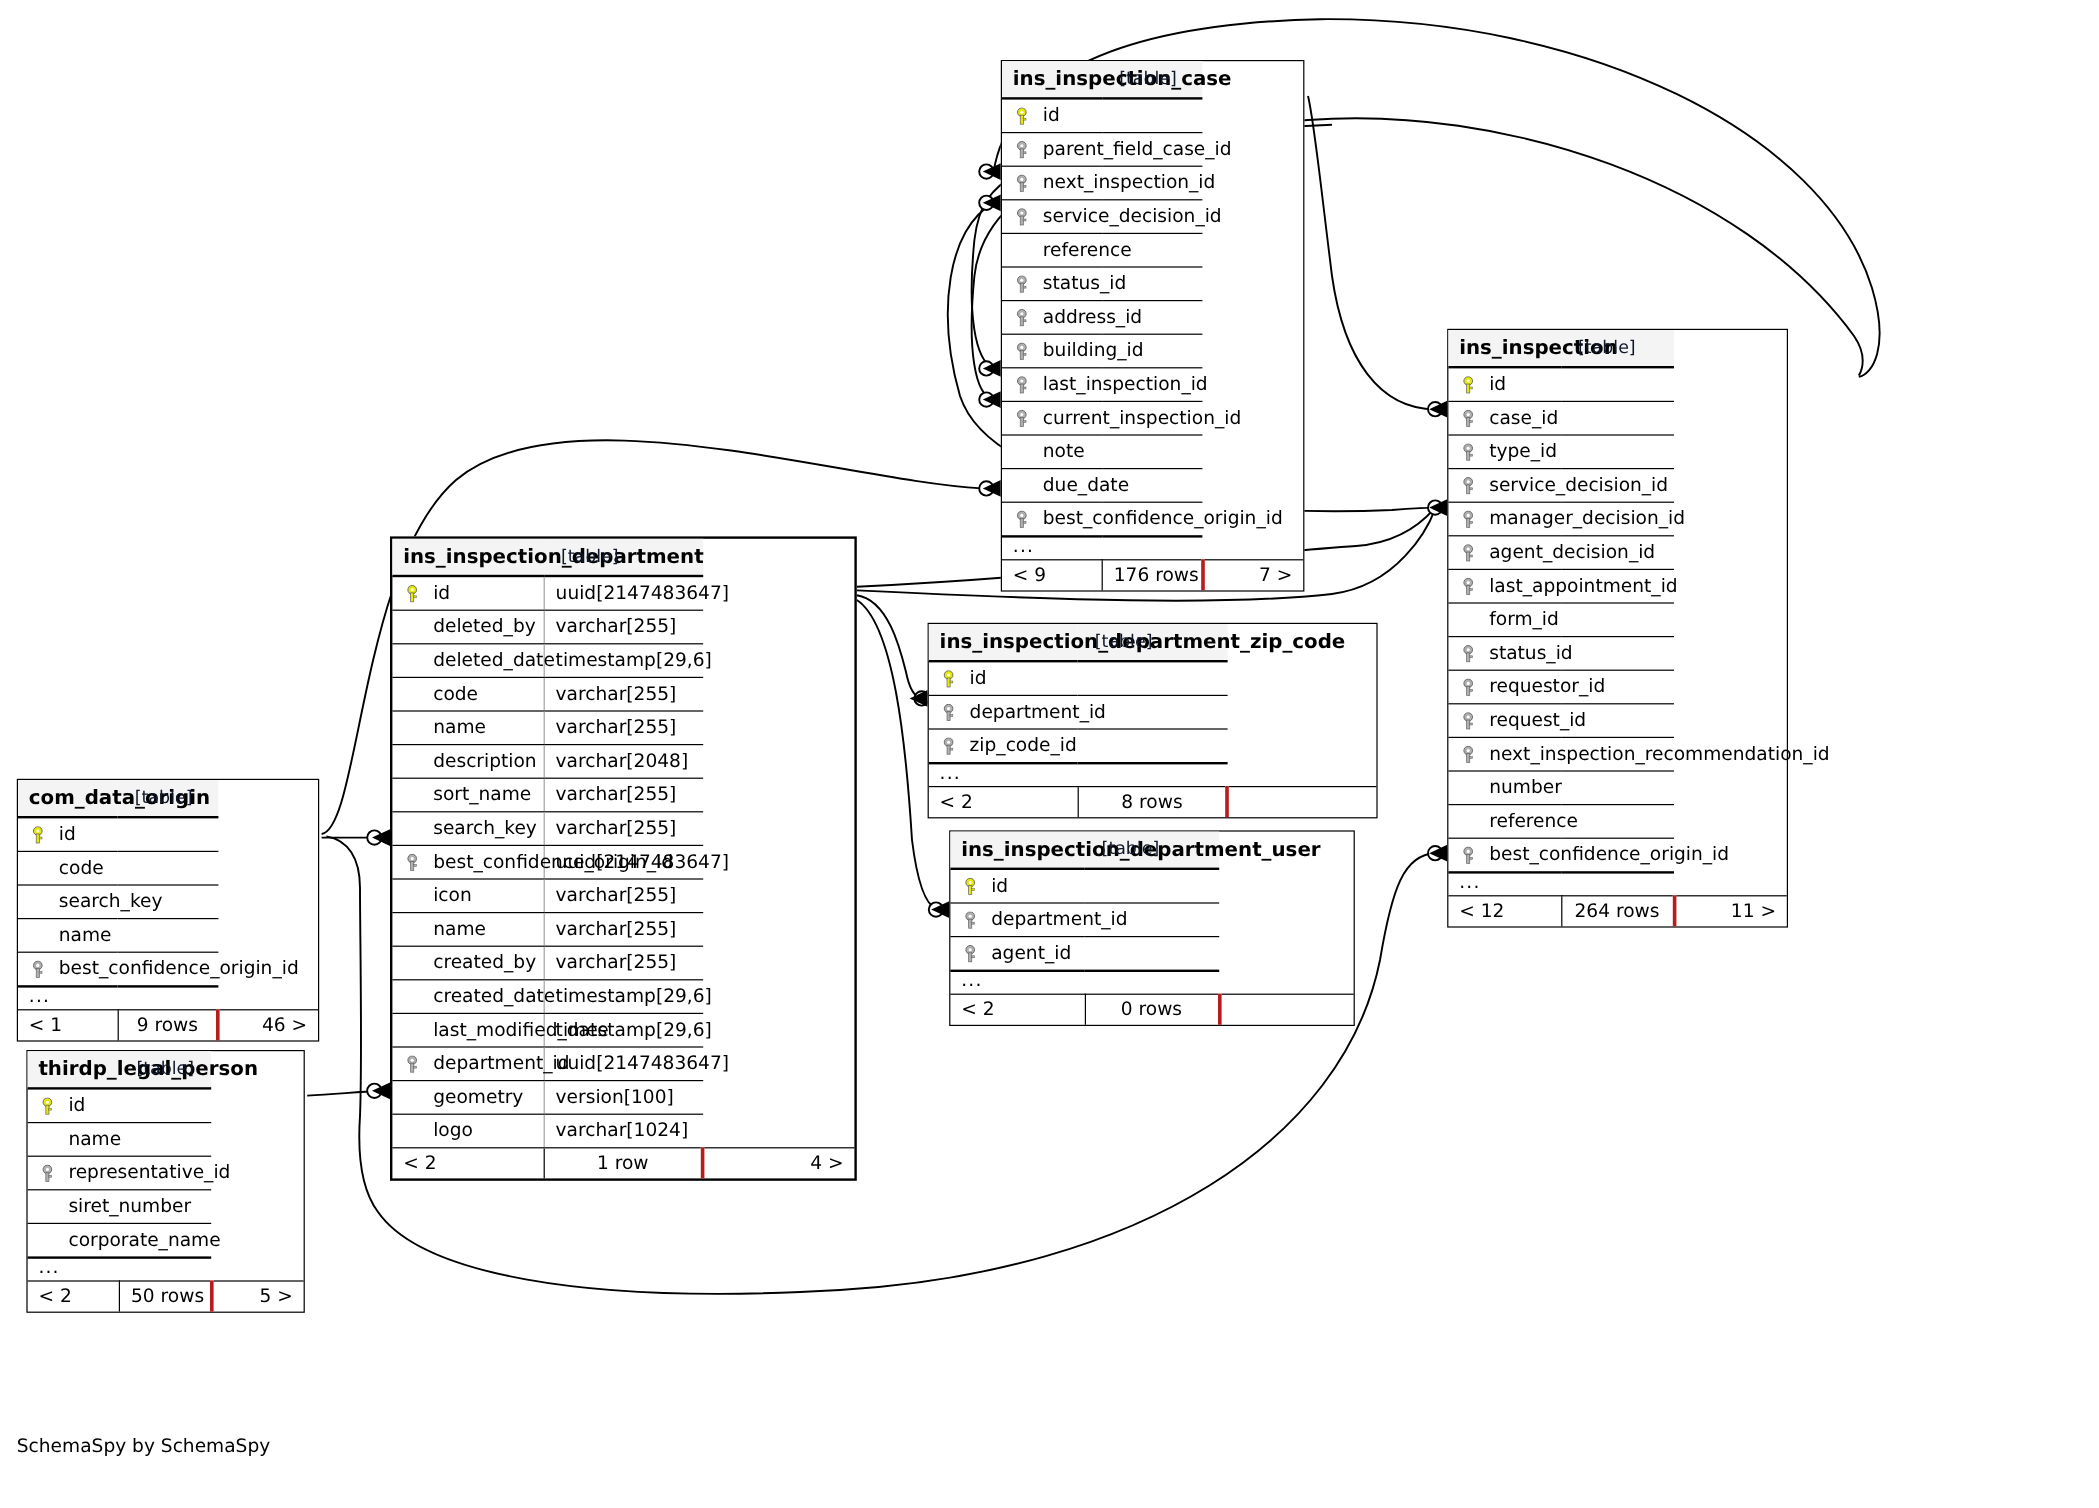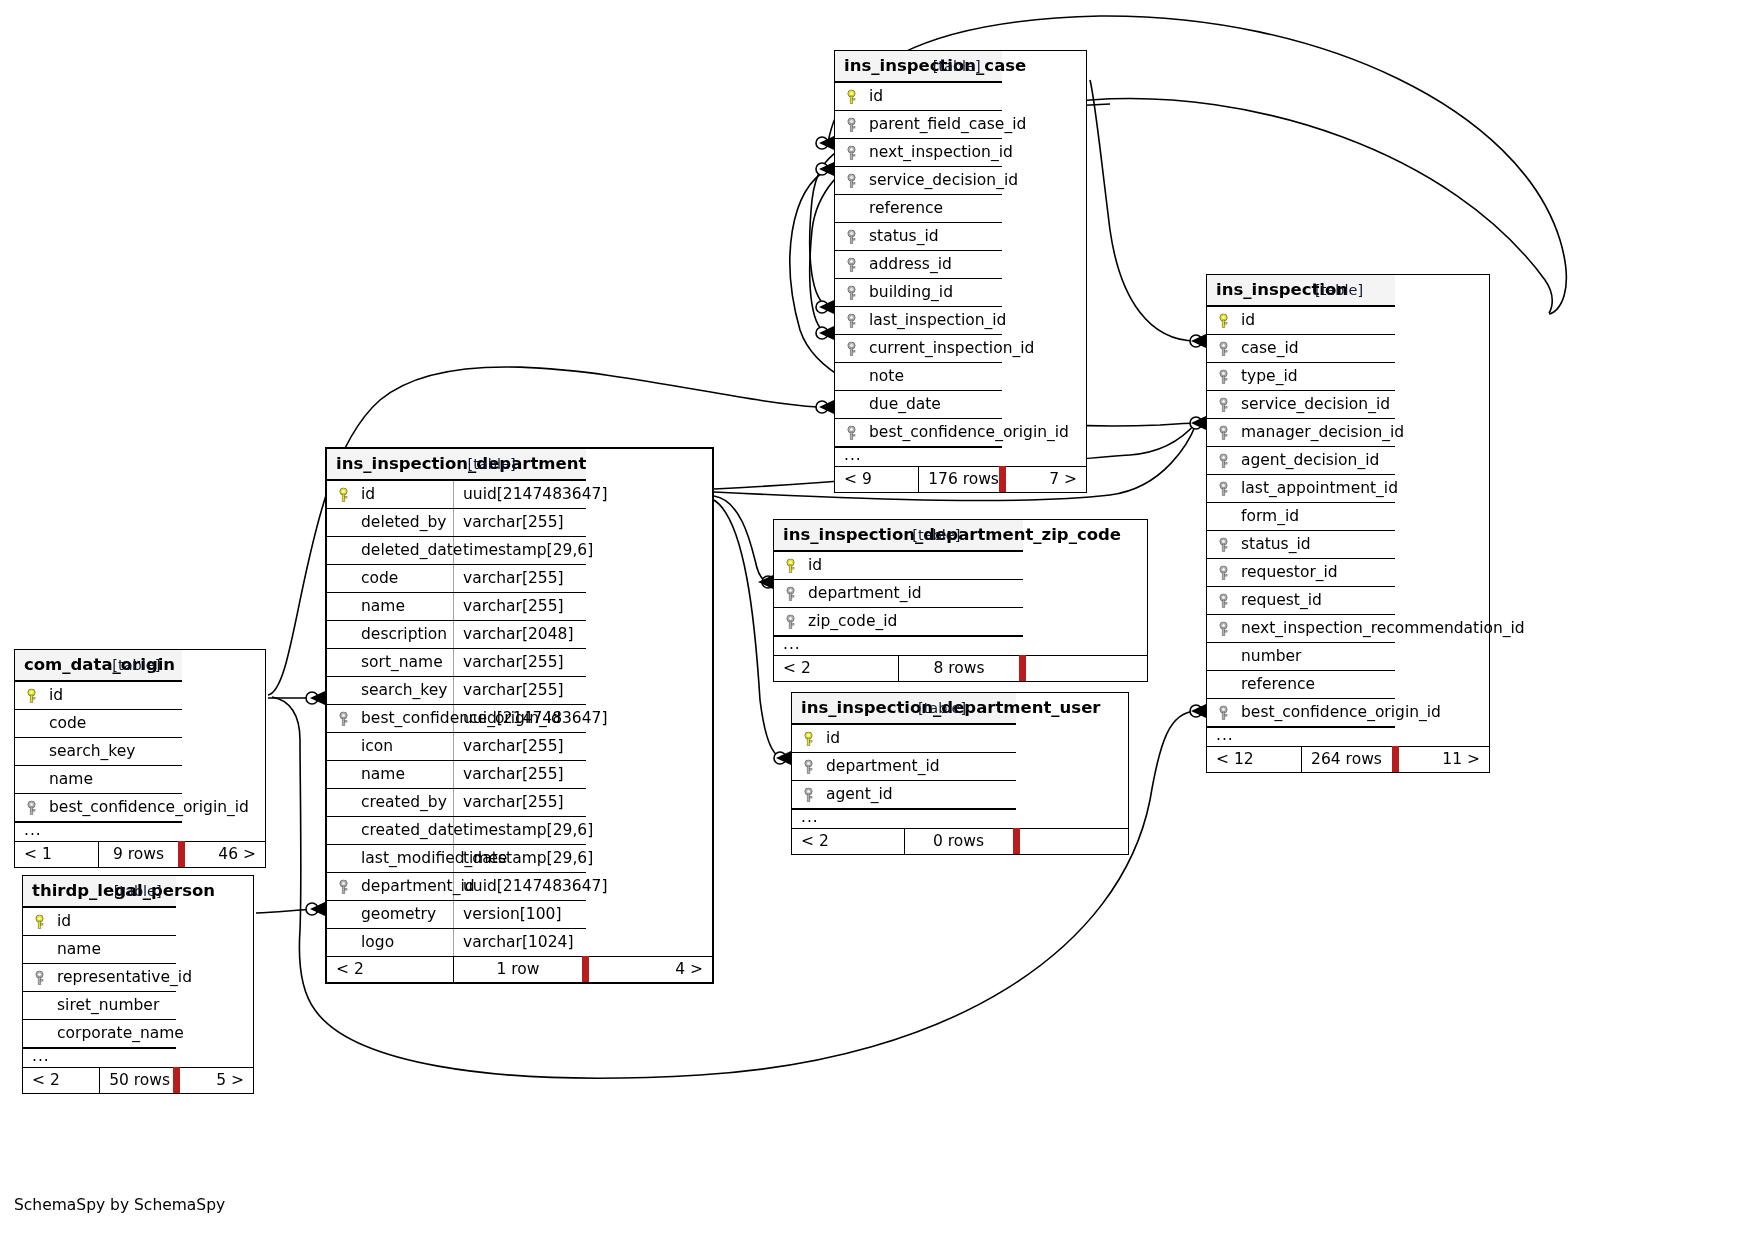--- a/index.html
+++ b/index.html
@@ -91,21 +91,21 @@
     line-height: 10px;
   }
   .foot td {
     padding: 3px 9px 4px 9px;
     font-size: 15.5px;
     color: #000;
     border-top: 1px solid #000;
     white-space: nowrap;
   }
   .foot .f-left  { text-align: left;  border-right: 1px solid #000; }
-  .foot .f-mid   { text-align: center; border-right: 7px solid #b91c1c; }
+  .foot .f-mid   { text-align: center; border-right: 3px solid #b91c1c; }
   .foot .f-right { text-align: right; }
   .credit {
     position: absolute;
     left: 14px;
     top: 1196px;
     font-size: 15.5px;
     color: #000;
     z-index: 3;
   }
   svg.keyicon { display:block; }

